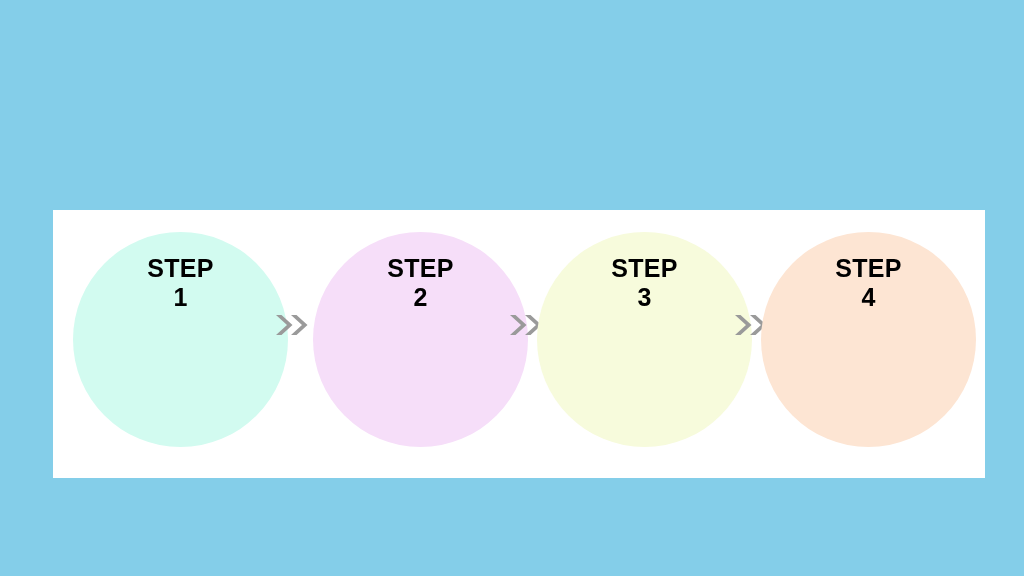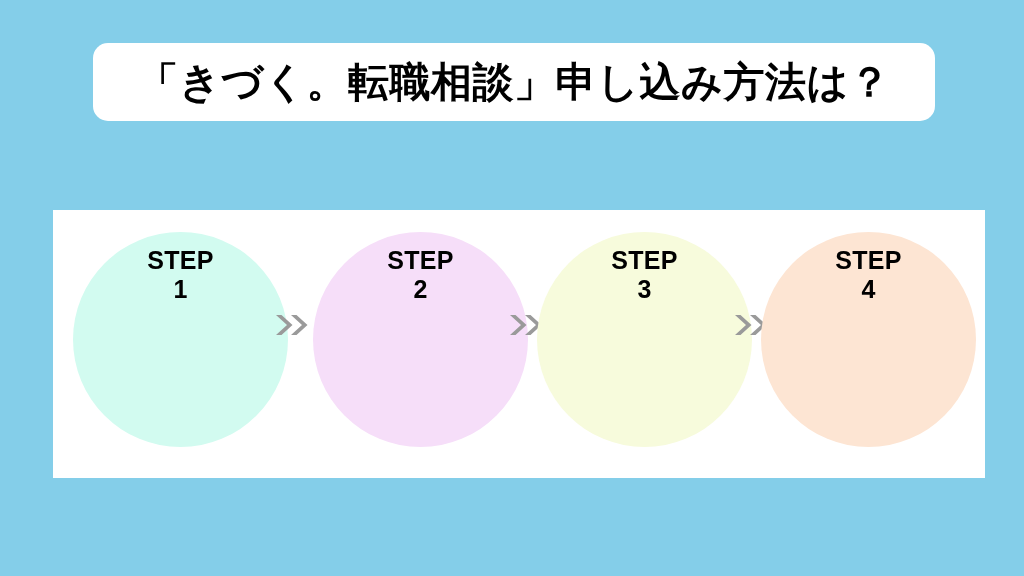--- a/index.html
+++ b/index.html
@@ -63,21 +63,21 @@
 
   .step-circle {
     position: absolute;
     width: 215px;
     height: 215px;
     border-radius: 50%;
     top: 22px;
   }
   .step-circle .step-label-wrap {
     position: absolute;
-    top: 14px;
+    top: 22px;
     left: 0;
     width: 100%;
     text-align: center;
   }
   .step-word {
     display: block;
     font-family: "Liberation Sans", "DejaVu Sans", sans-serif;
     font-size: 25px;
     font-weight: 700;
     color: #000000;
@@ -107,23 +107,20 @@
   #chevron-1 { left: 219px; }
   #chevron-2 { left: 453px; }
   #chevron-3 { left: 678px; }
   .chevron svg { display: block; width: 40px; height: 30px; }
 </style>
 </head>
 <body>
 
 <div id="stage" style="background: rgb(132, 206, 233);">
 
-  <div id="title-banner">
-    <div id="title-text">「きづく。転職相談」申し込み方法は？</div>
-  </div>
 
   <div id="steps-panel" style="background: rgb(255, 255, 255);">
     <div id="steps-row">
 
       <div class="step-circle" id="circle-1" style="background: rgb(210, 251, 240);">
         <div class="step-label-wrap">
           <span class="step-word">STEP</span>
           <span class="step-num">1</span>
         </div>
       </div>

